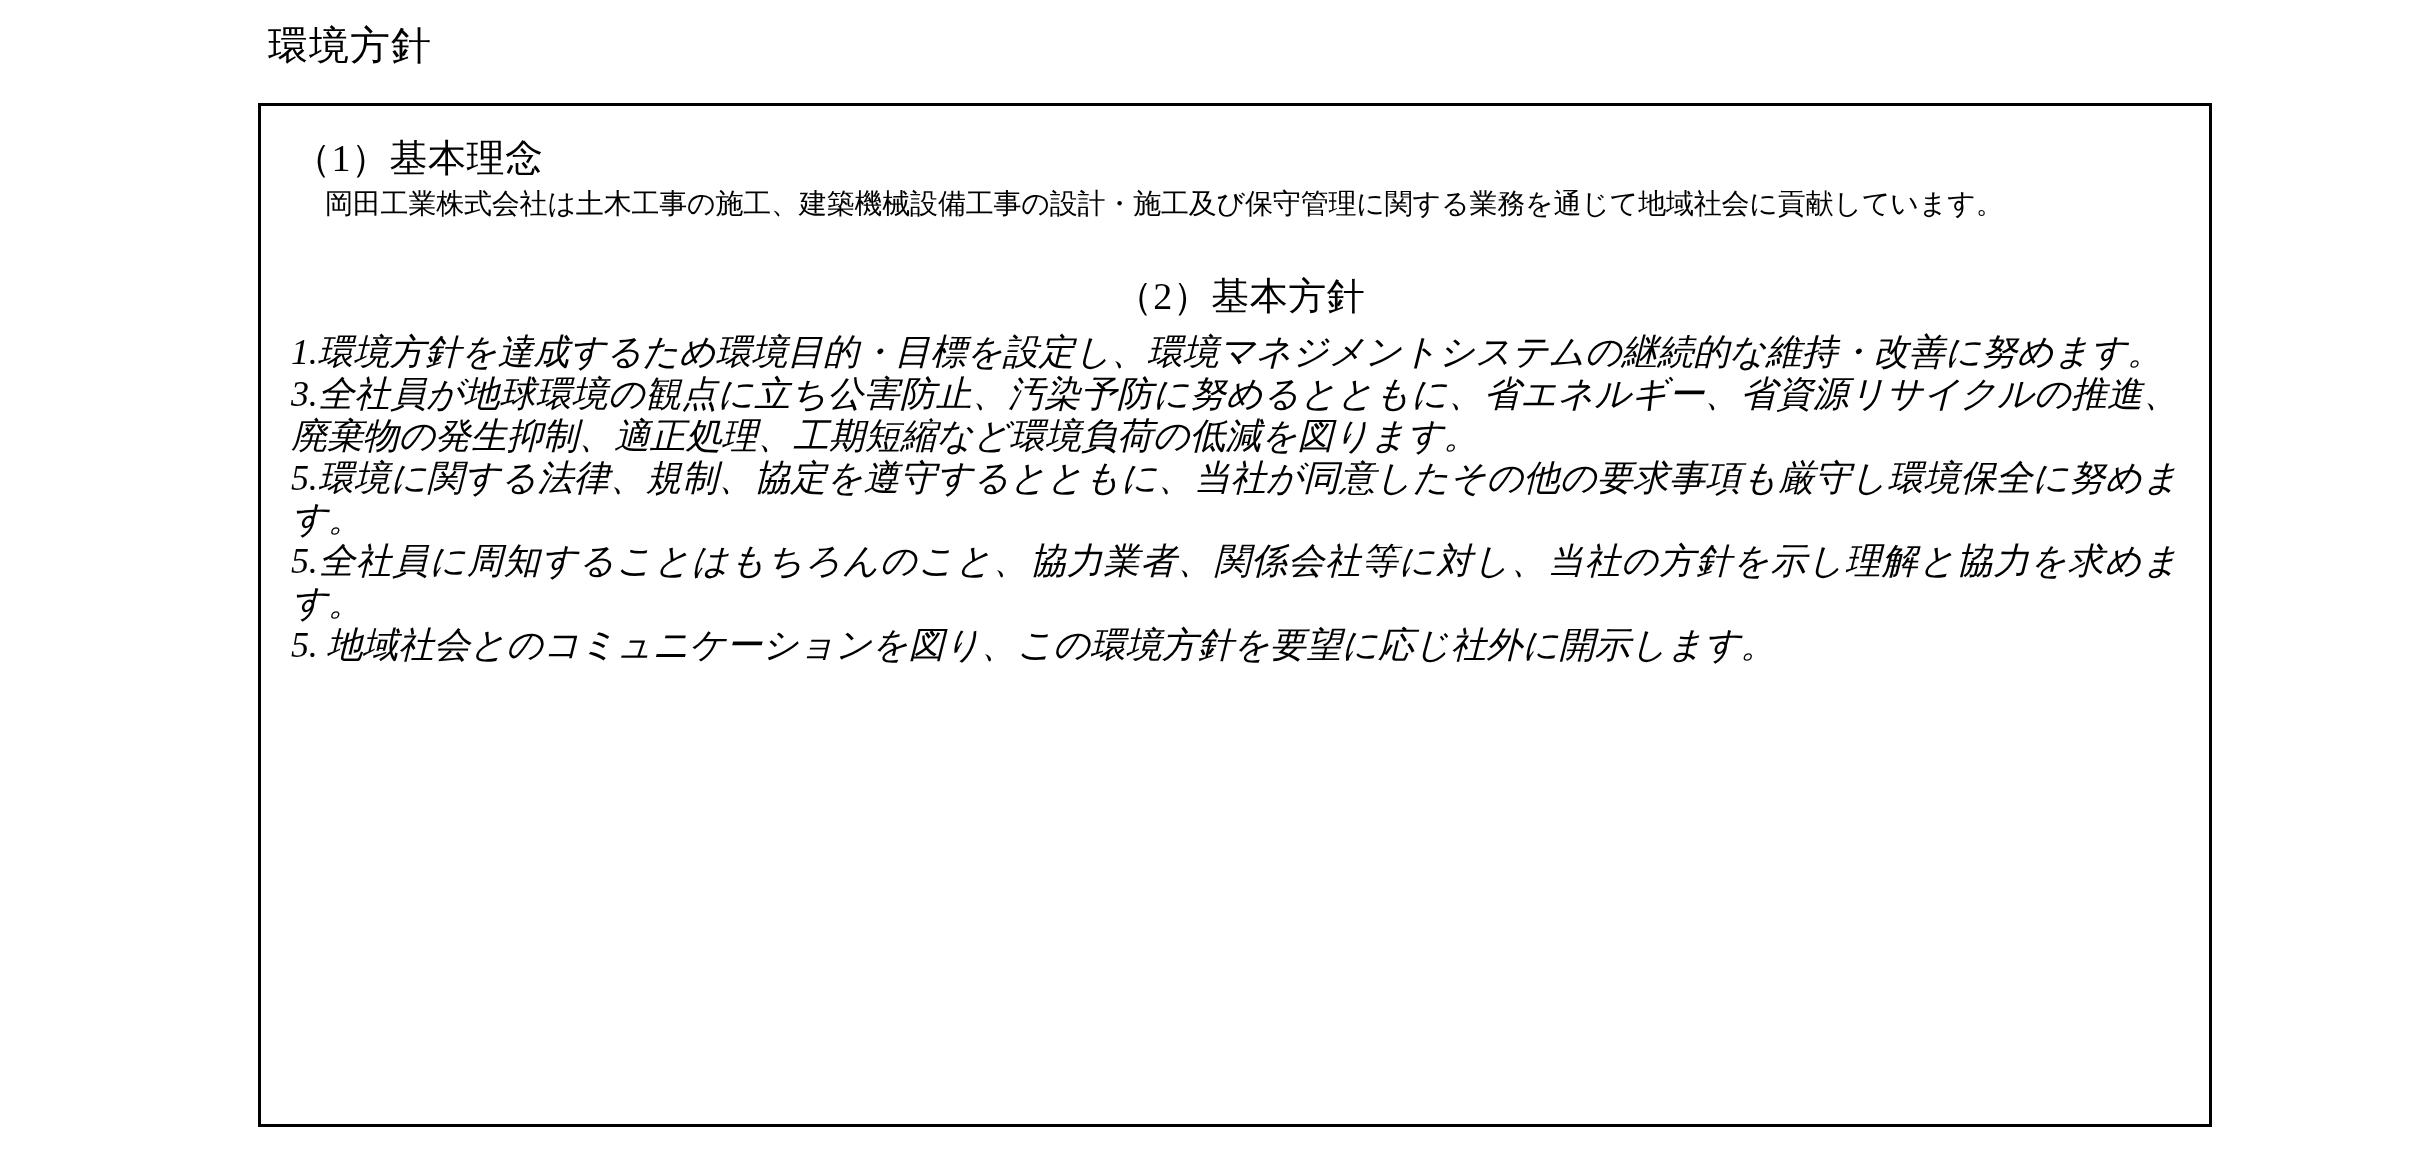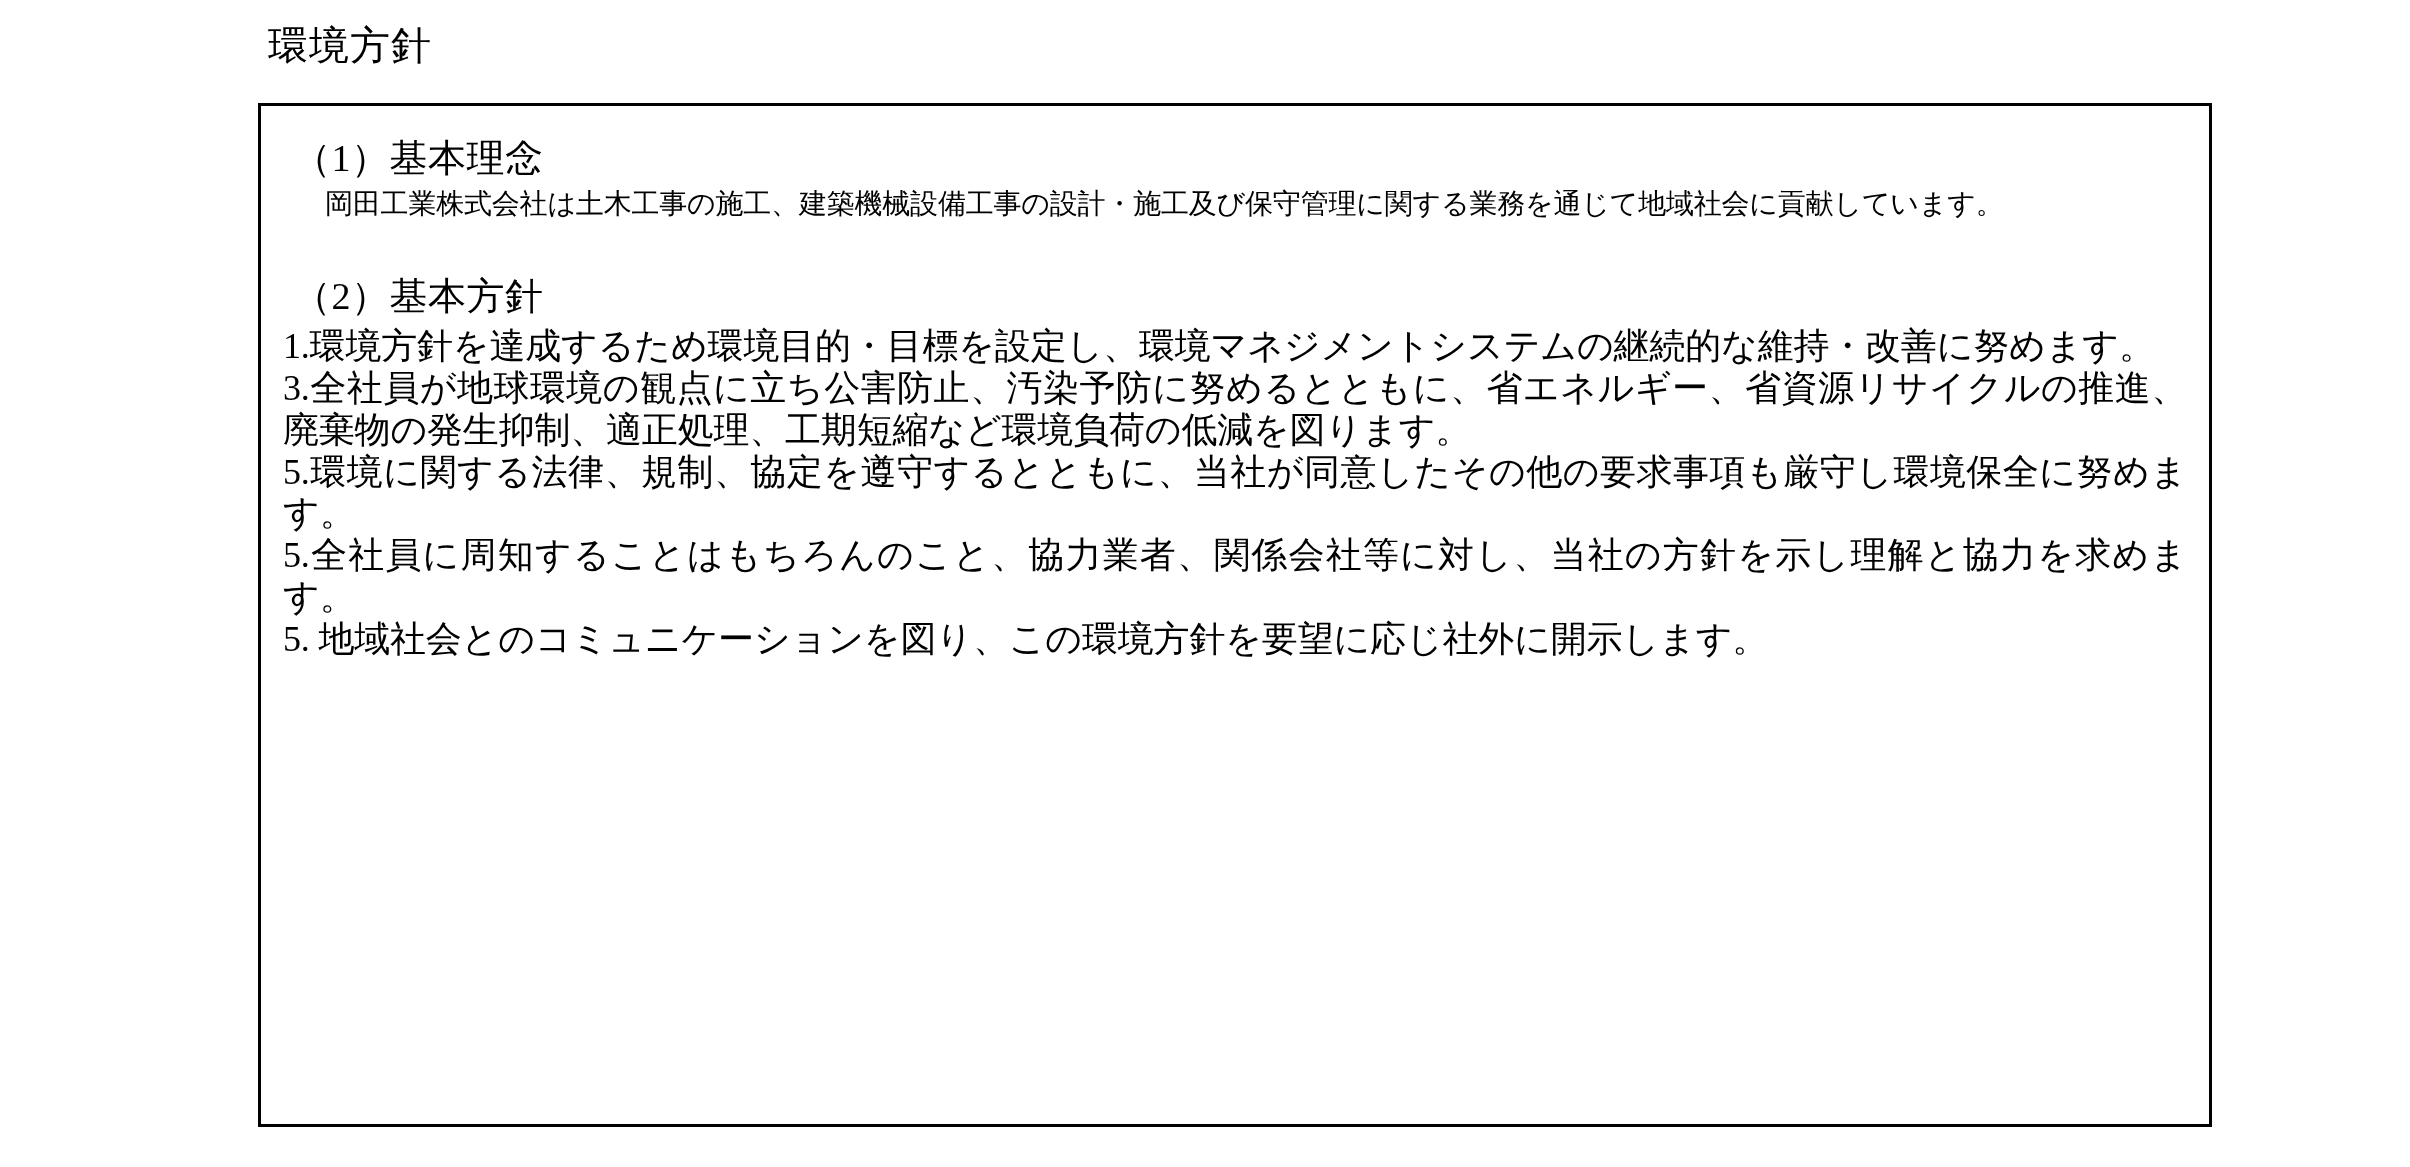--- a/index.html
+++ b/index.html
@@ -53,34 +53,36 @@
     text-align: justify;
     text-justify: inter-character;
   }
   .para.indent {
     text-indent: 42px;
   }
   .gap {
     height: 46px;
   }
   .list {
-    margin: 0;
+    margin: 8px;
     padding: 0;
     list-style: none;
+    font-style: italic;
   }
   .list li {
     font-size: 36px;
     line-height: 1.16;
     letter-spacing: -0.2px;
     margin: 0;
     text-align: justify;
     text-justify: inter-character;
   }
   .heading2 {
     margin-top: 4px;
+    text-align: center;
   }
 </style>
 </head>
 <body>
 
 <div class="page">
 
   <div class="doc-title">環境方針</div>
 
   <div class="policy-box">

